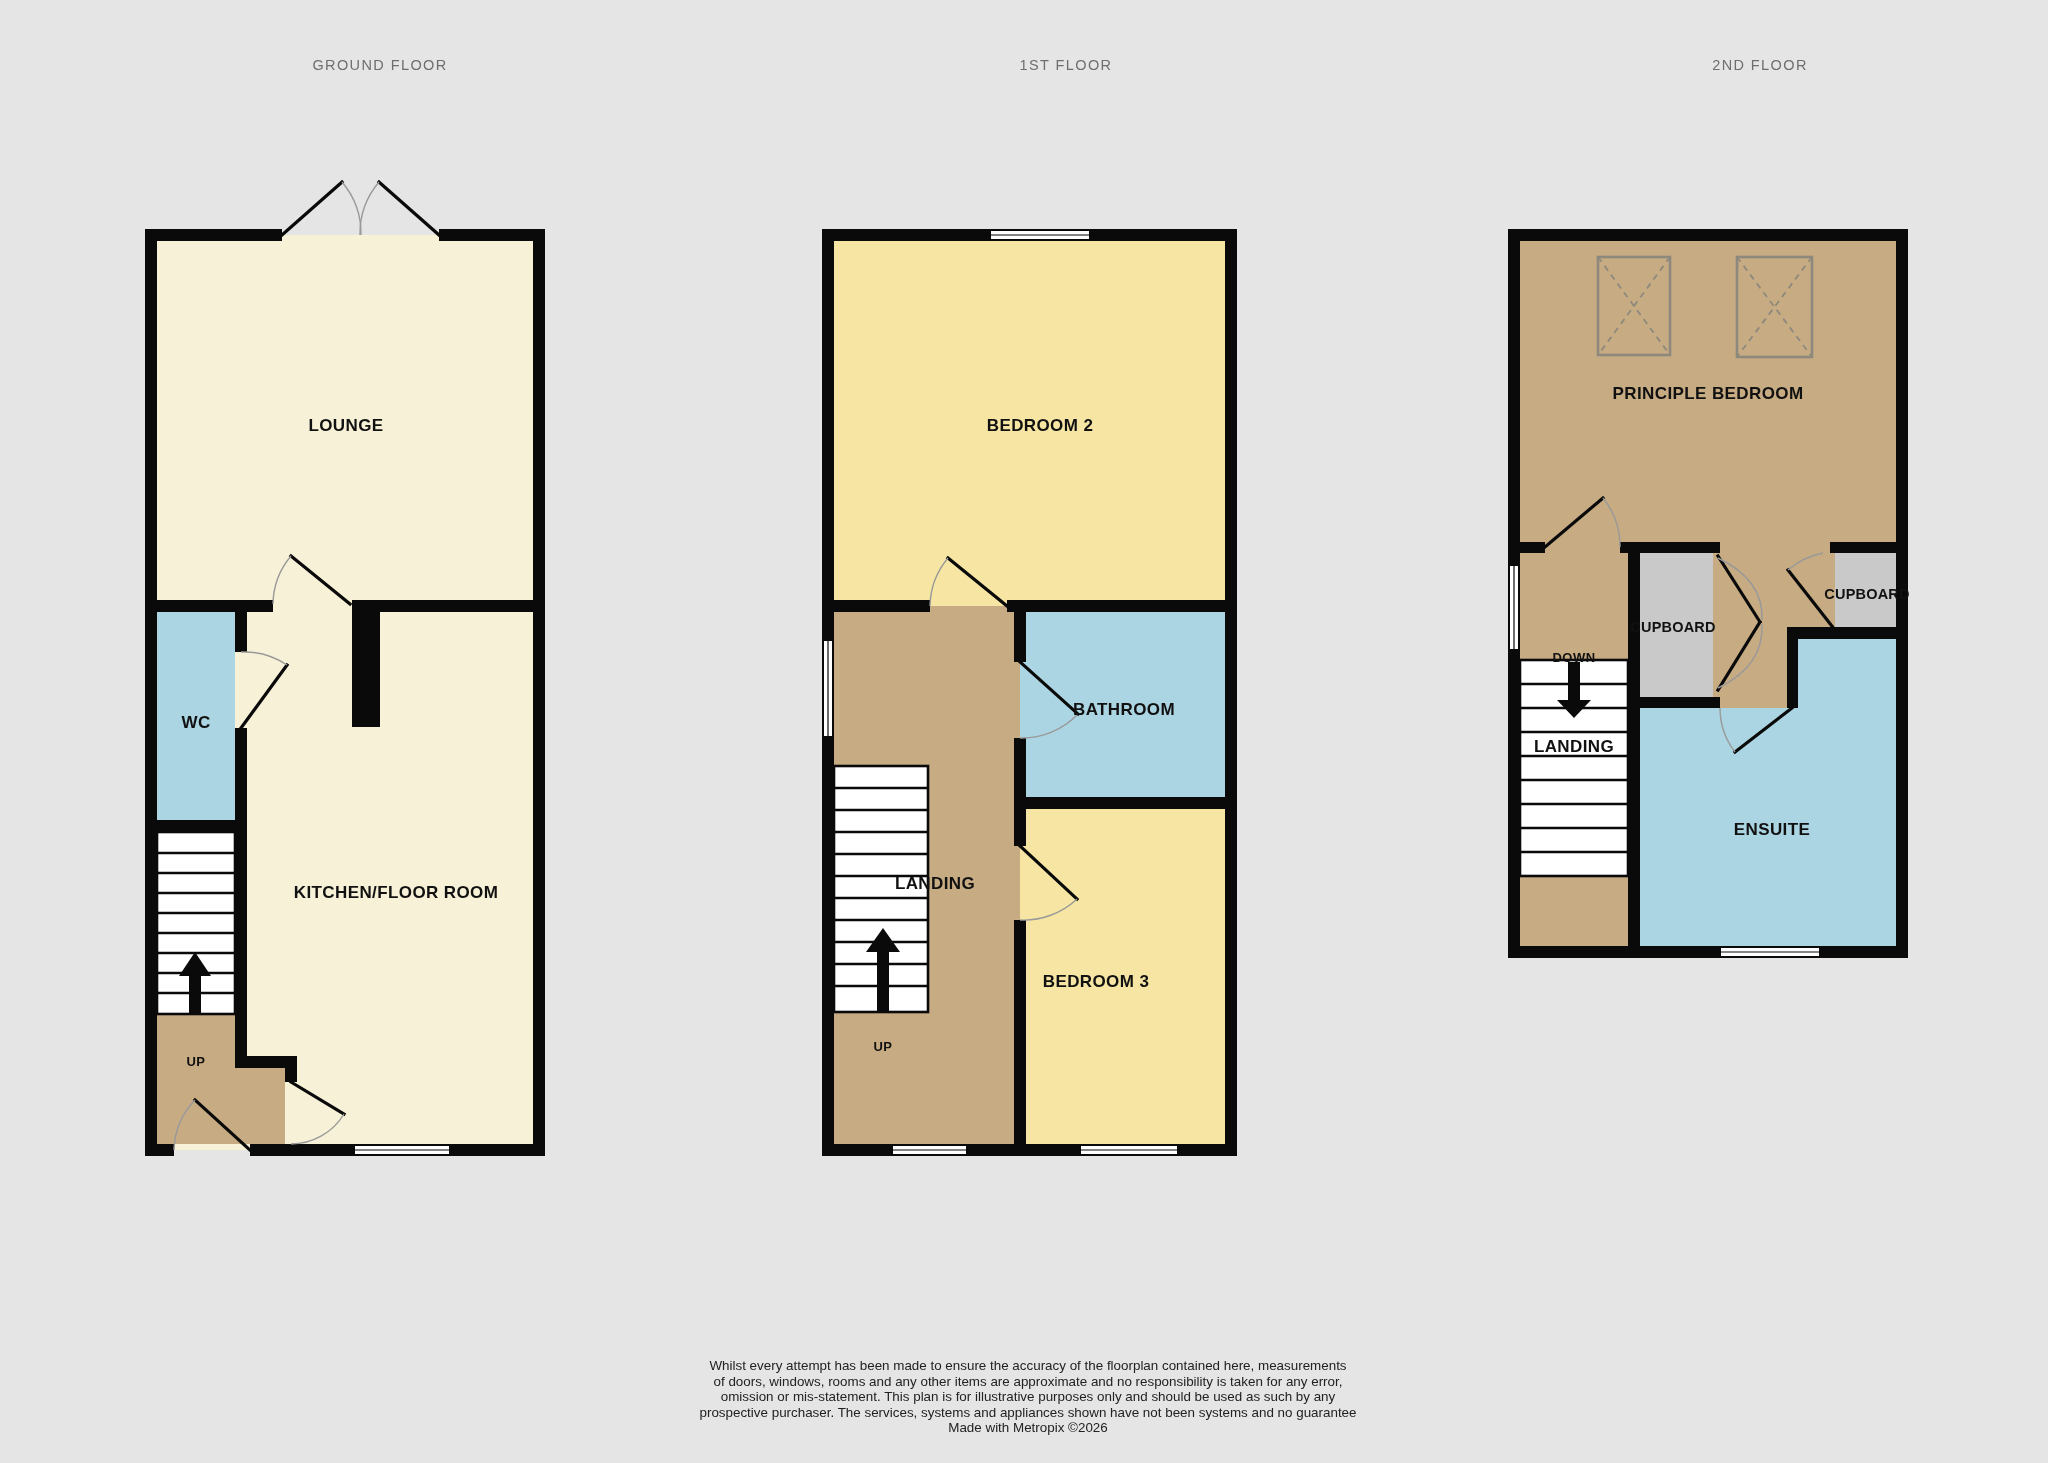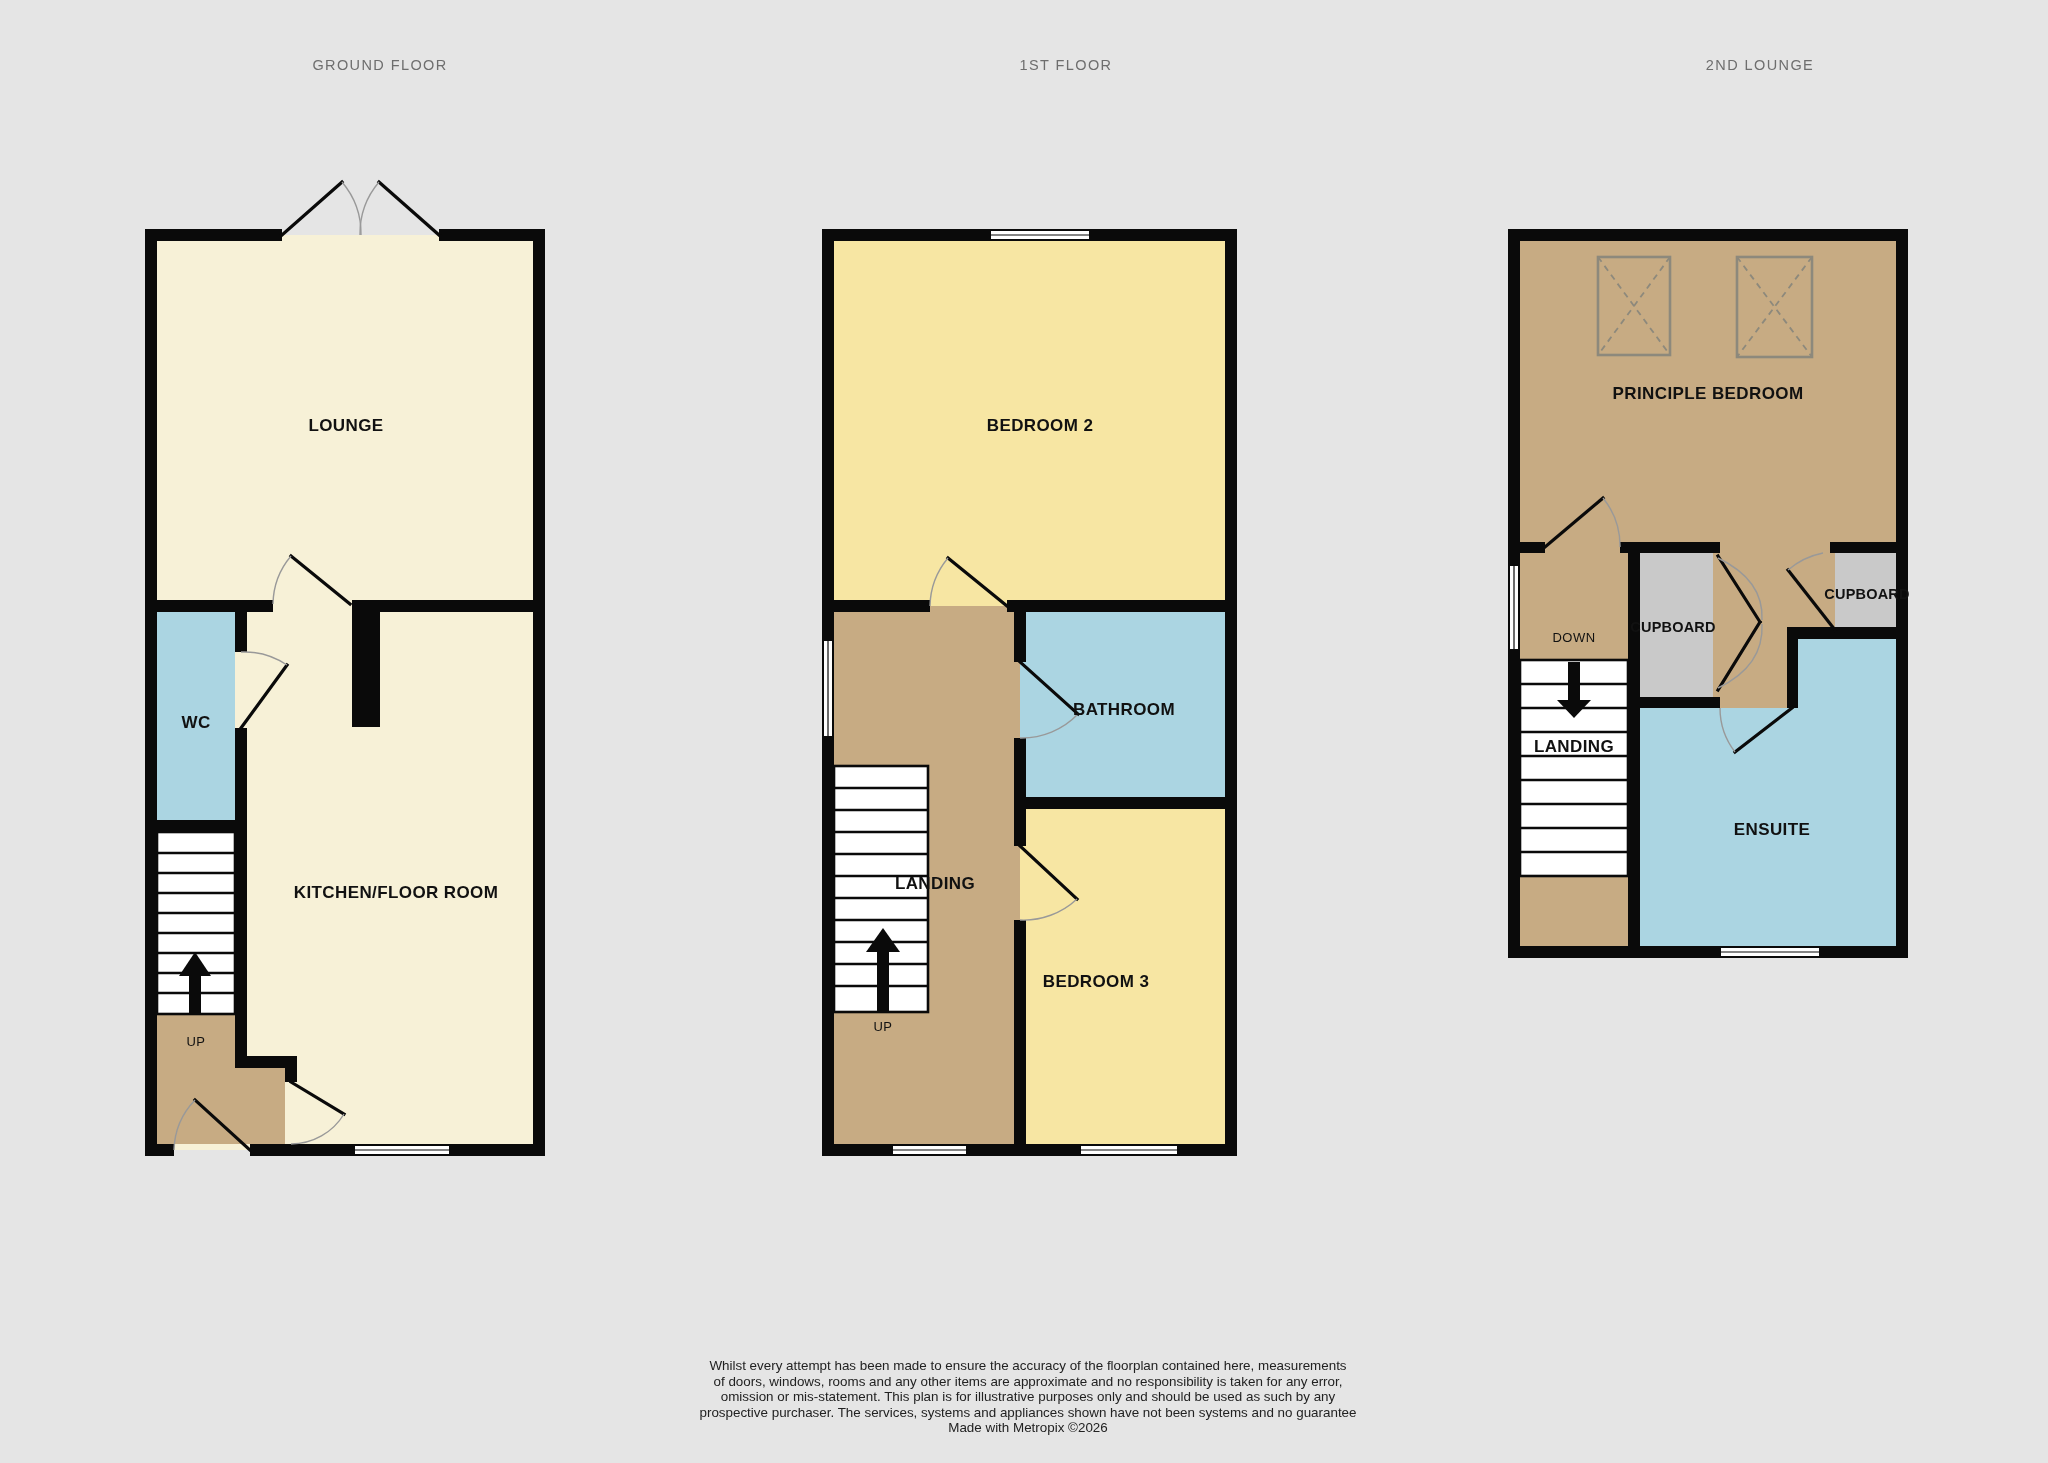--- a/index.html
+++ b/index.html
@@ -22,21 +22,21 @@
   .win{fill:#ffffff;stroke:var(--c-wall);stroke-width:2;}
   .winline{stroke:var(--c-wall);stroke-width:1.2;}
   .sky{fill:var(--c-tan);stroke:var(--c-skylight);stroke-width:2.6;}
   .skyx{stroke:var(--c-skylight);stroke-width:1.8;stroke-dasharray:6 5;fill:none;}
 
   .floor-title{position:absolute;transform:translate(-50%,-50%);color:var(--c-title);
                font-size:14.5px;letter-spacing:1.4px;white-space:nowrap;}
   .room-label{position:absolute;transform:translate(-50%,-50%);color:var(--c-label);
               font-size:17px;font-weight:bold;letter-spacing:.4px;white-space:nowrap;}
   .small-label{position:absolute;transform:translate(-50%,-50%);color:var(--c-label);
-               font-size:13px;font-weight:normal;letter-spacing:.5px;white-space:nowrap;}
+               font-size:13px;font-weight:bold;letter-spacing:.5px;white-space:nowrap;margin-top:20px;}
   .cupboard-label{position:absolute;transform:translate(-50%,-50%);color:var(--c-label);
                   font-size:14.5px;font-weight:bold;letter-spacing:.2px;white-space:nowrap;}
   .disclaimer{position:absolute;left:528px;top:1358px;width:1000px;text-align:center;
               color:#222222;font-size:13.4px;line-height:15.6px;font-weight:normal;}
 </style>
 </head>
 <body>
 
 <div class="canvas">
 
@@ -256,21 +256,21 @@
       </g>
       <g>
         <path class="leaf" d="M1792,708 L1735,752"></path>
         <path class="arc" d="M1735,752 A72 72 0 0 1 1720,708"></path>
       </g>
     </g>
   </svg>
 
   <div class="floor-title" style="left:380px;top:65px;">GROUND FLOOR</div>
   <div class="floor-title" style="left:1066px;top:65px;">1ST FLOOR</div>
-  <div class="floor-title" style="left:1760px;top:65px;">2ND LOUNGE</div>
+  <div class="floor-title" style="left:1760px;top:65px;">2ND FLOOR</div>
 
   <div class="room-label" style="left:346px;top:426px;">LOUNGE</div>
   <div class="room-label" style="left:196px;top:723px;">WC</div>
   <div class="room-label" style="left:396px;top:893px;">KITCHEN/FLOOR ROOM</div>
   <div class="small-label" style="left:196px;top:1041px;">UP</div>
 
   <div class="room-label" style="left:1040px;top:426px;">BEDROOM 2</div>
   <div class="room-label" style="left:1124px;top:710px;">BATHROOM</div>
   <div class="room-label" style="left:935px;top:884px;">LANDING</div>
   <div class="room-label" style="left:1096px;top:982px;">BEDROOM 3</div>

